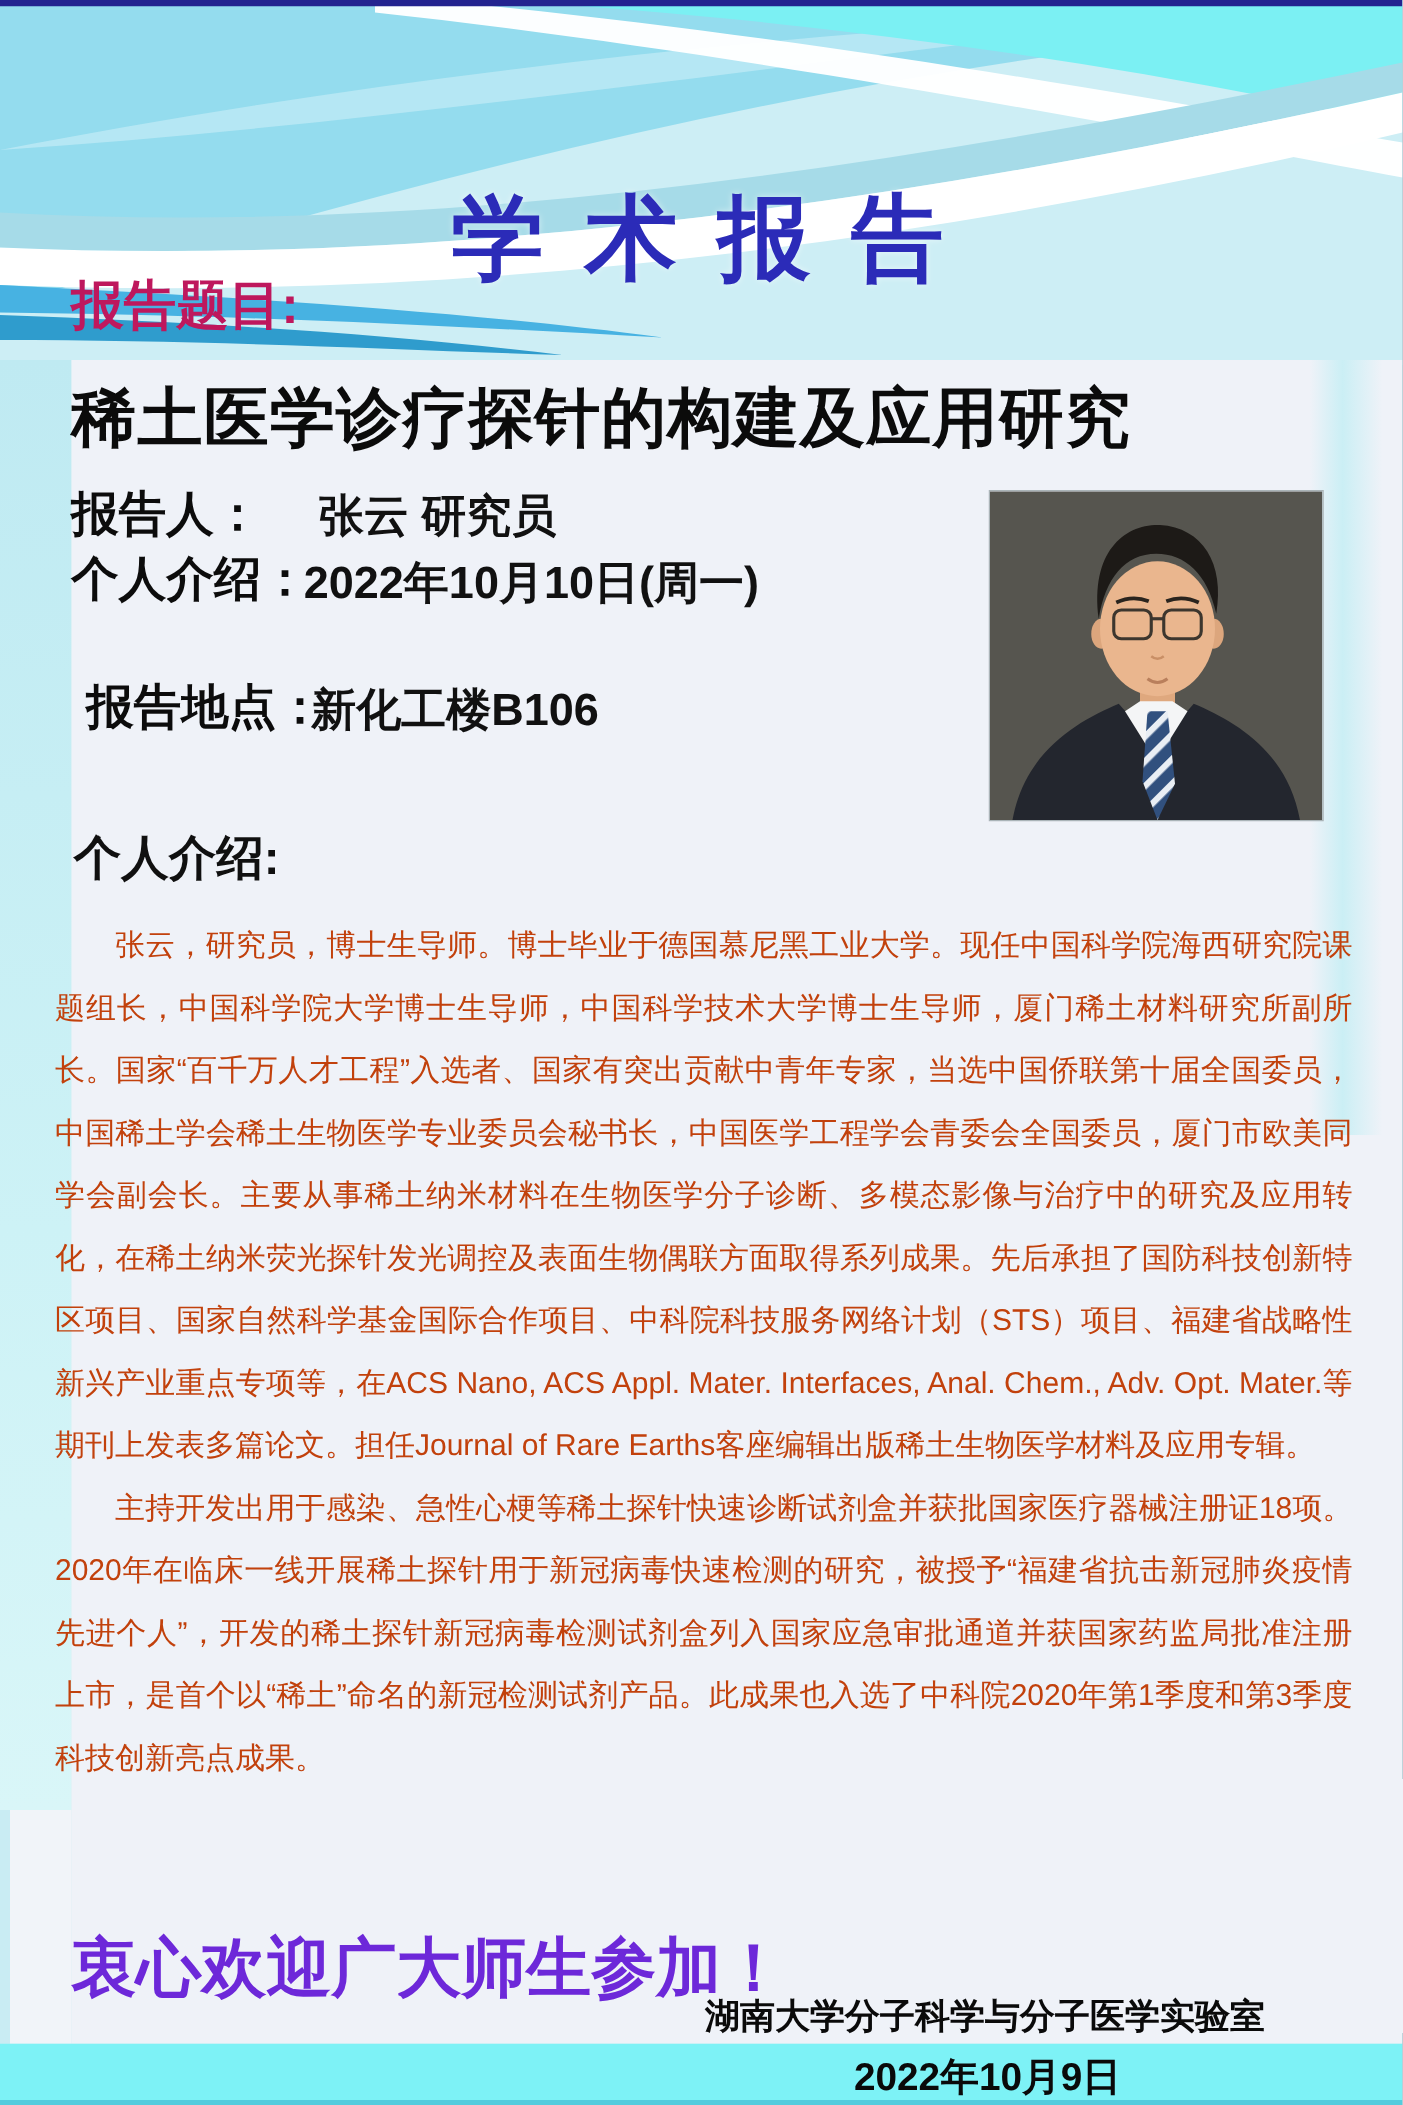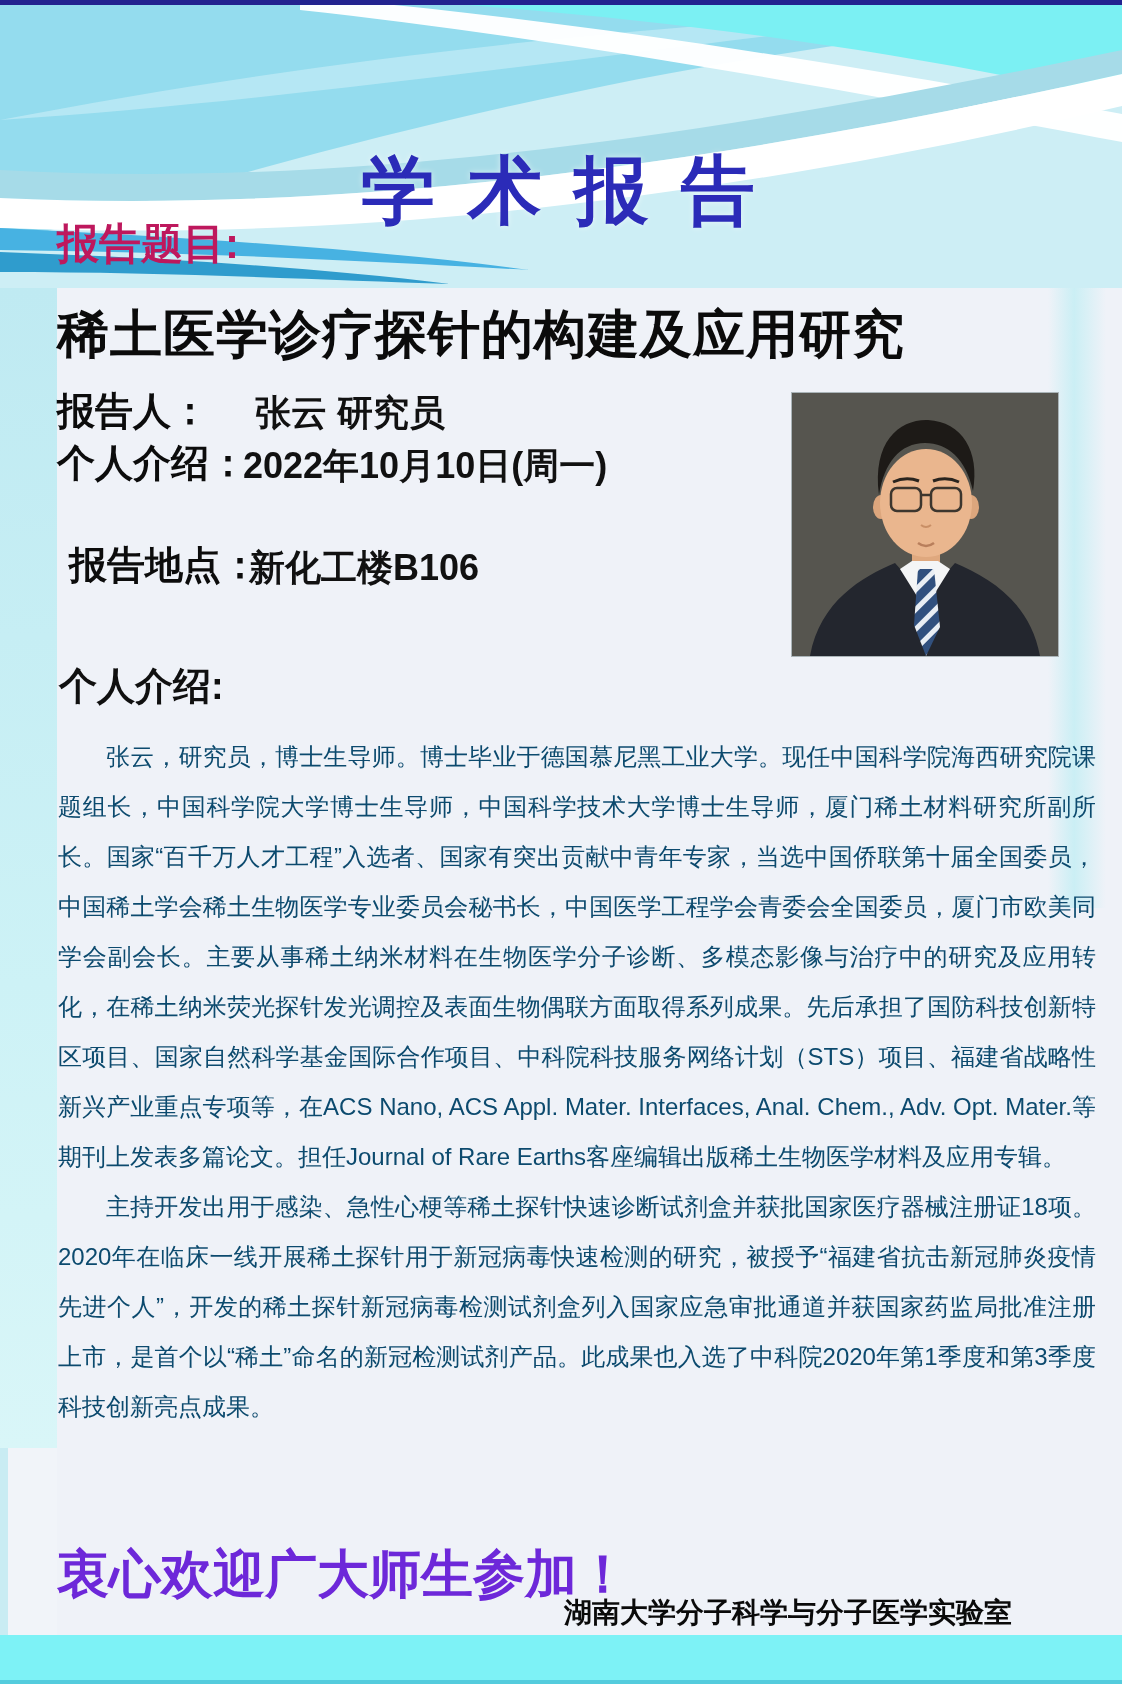--- a/index.html
+++ b/index.html
@@ -50,23 +50,23 @@
   .val-time1{left:243px;top:442px;}
   .val-time2{left:256px;top:491px;}
   .lbl-venue{left:57px;top:540px;padding-left:12px;}
   .val-venue{left:249px;top:544px;}
   .bio-label{left:59px;top:650px;font-size:38px;font-weight:800;margin-top:11px;}
   
   .photo-svg{left:792px;top:393px;width:266px;height:263px;display:block;
     outline:1px solid #aab4b8;}
   
   .bio-body{
-    left:58px;top:732px;width:1038px;
+    left:44px;top:732px;width:1038px;
     font-size:24px;line-height:50px;
-    text-align:justify;color:#0c4a6e;
+    text-align:justify;color:#c2410c;
     font-weight:500;
   }
   .bio-body p{margin:0;text-indent:2em;}
   
   .welcome{left:57px;top:1540px;font-size:52px;font-weight:900;color:#6d28d9;white-space:nowrap;}
   .organizer{left:0;top:1594px;width:1012px;text-align:right;
     font-size:28px;font-weight:700;color:#0a0a0a;white-space:nowrap;}
   .bottom-band{left:0;top:1635px;width:1122px;height:49px;
     background:#7df2f6;border-bottom:4px solid #54ccdd;box-sizing:border-box;}
   .publish-date{left:640px;top:1641px;width:300px;text-align:center;
@@ -138,14 +138,15 @@
   <div class="abs bio-label">个人介绍:</div>
 
   <div class="abs bio-body">
     <p>张云，研究员，博士生导师。博士毕业于德国慕尼黑工业大学。现任中国科学院海西研究院课题组长，中国科学院大学博士生导师，中国科学技术大学博士生导师，厦门稀土材料研究所副所长。国家“百千万人才工程”入选者、国家有突出贡献中青年专家，当选中国侨联第十届全国委员，中国稀土学会稀土生物医学专业委员会秘书长，中国医学工程学会青委会全国委员，厦门市欧美同学会副会长。主要从事稀土纳米材料在生物医学分子诊断、多模态影像与治疗中的研究及应用转化，在稀土纳米荧光探针发光调控及表面生物偶联方面取得系列成果。先后承担了国防科技创新特区项目、国家自然科学基金国际合作项目、中科院科技服务网络计划（STS）项目、福建省战略性新兴产业重点专项等，在ACS Nano, ACS Appl. Mater. Interfaces, Anal. Chem., Adv. Opt. Mater.等期刊上发表多篇论文。担任Journal of Rare Earths客座编辑出版稀土生物医学材料及应用专辑。</p>
     <p>主持开发出用于感染、急性心梗等稀土探针快速诊断试剂盒并获批国家医疗器械注册证18项。2020年在临床一线开展稀土探针用于新冠病毒快速检测的研究，被授予“福建省抗击新冠肺炎疫情先进个人”，开发的稀土探针新冠病毒检测试剂盒列入国家应急审批通道并获国家药监局批准注册上市，是首个以“稀土”命名的新冠检测试剂产品。此成果也入选了中科院2020年第1季度和第3季度科技创新亮点成果。</p>
   </div>
 
   <div class="abs welcome">衷心欢迎广大师生参加！</div>
   <div class="abs organizer">湖南大学分子科学与分子医学实验室</div>
   <div class="abs bottom-band"></div>
+  <div class="abs publish-date">2022年10月9日</div>
 
 </div>
 
 </body></html>

